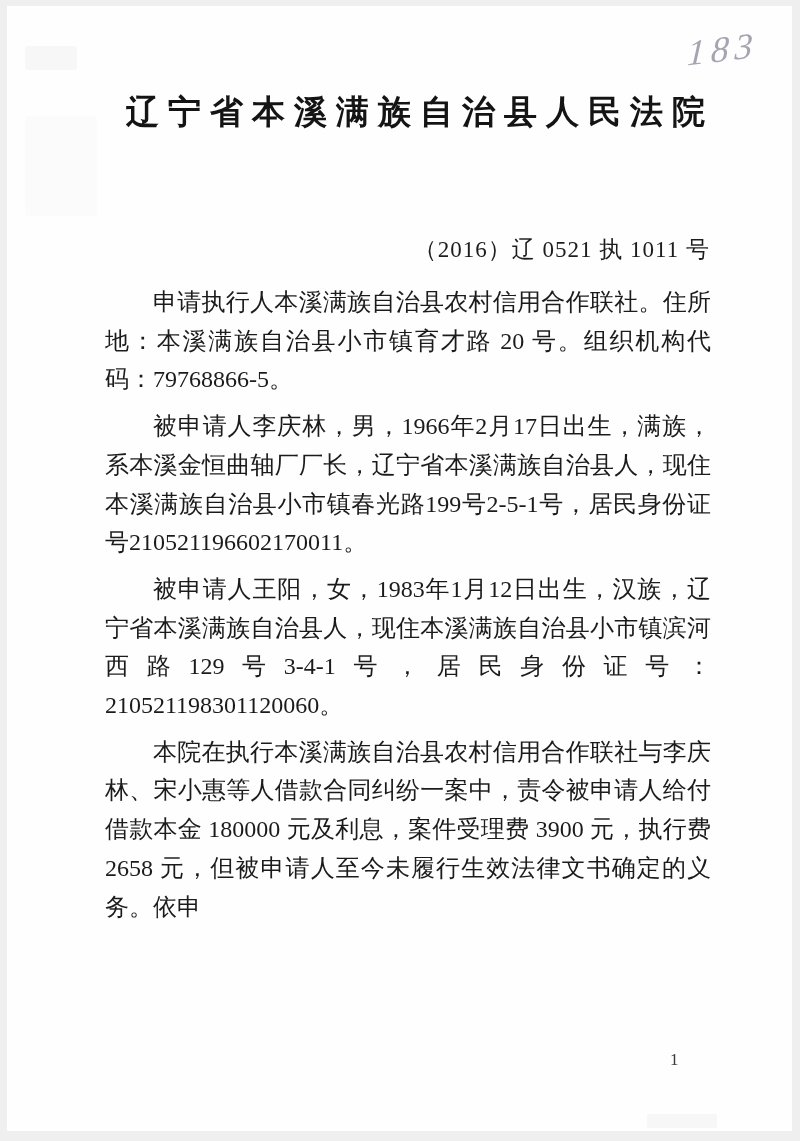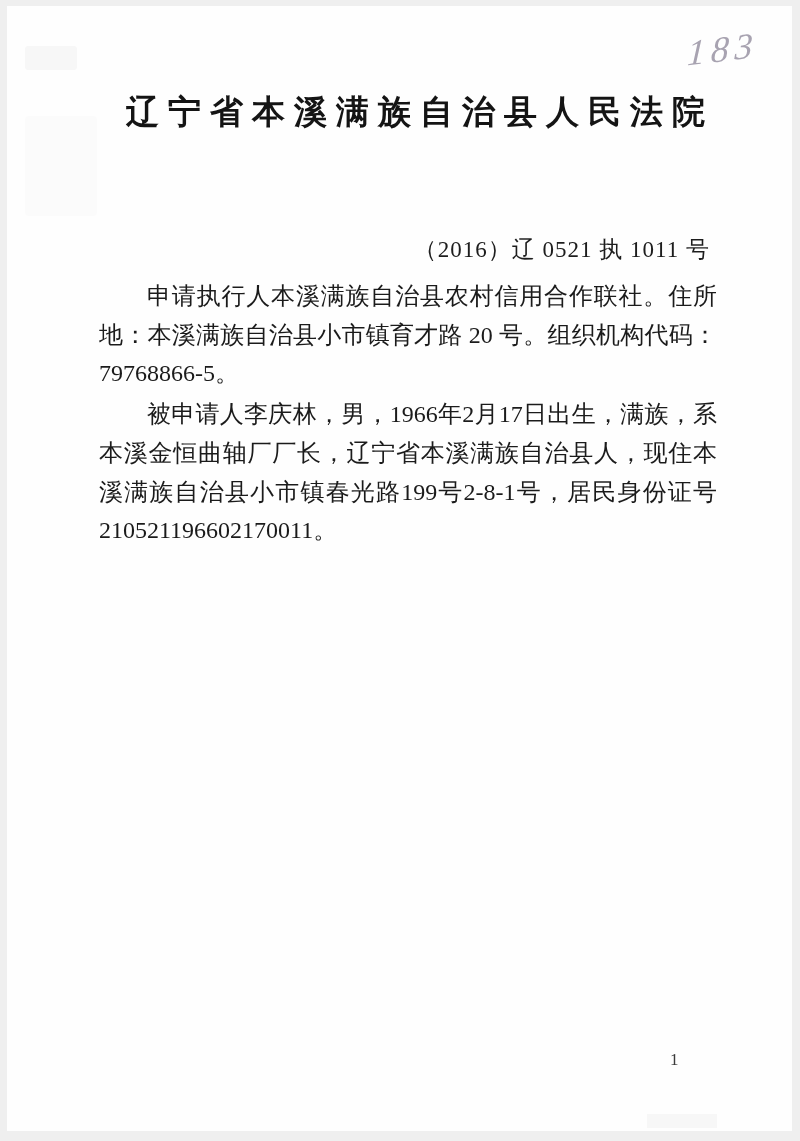--- a/index.html
+++ b/index.html
@@ -75,21 +75,21 @@
     position: absolute;
     top: 269px; left: 90px;
     width: 622px;
     font-size: 24px;
     line-height: 38.7px;
     text-align: justify;
     color: #1b1b1b;
   }
   .body-text p {
     text-indent: 2em;
-    margin: 2px;
+    margin: 8px;
   }
   .page-number {
     position: absolute;
     left: 663px; top: 1044px;
     font-size: 17px;
     color: #3a3a3a;
   }
 </style>
 </head>
 <body>
@@ -102,18 +102,20 @@
 
   <div class="handwriting">183</div>
 
   <h1 class="court-name">辽宁省本溪满族自治县人民法院</h1>
 
 
   <div class="case-number">（2016）辽 0521 执 1011 号</div>
 
   <div class="body-text">
     <p>申请执行人本溪满族自治县农村信用合作联社。住所地：本溪满族自治县小市镇育才路 20 号。组织机构代码：79768866-5。</p>
-    <p>被申请人李庆林，男，1966年2月17日出生，满族，系本溪金恒曲轴厂厂长，辽宁省本溪满族自治县人，现住本溪满族自治县小市镇春光路199号2-8-1号，居民身份证号210521196602170011。</p>
+    <p>被申请人李庆林，男，1966年2月17日出生，满族，系本溪金恒曲轴厂厂长，辽宁省本溪满族自治县人，现住本溪满族自治县小市镇春光路199号2-5-1号，居民身份证号210521196602170011。</p>
+    <p>被申请人王阳，女，1983年1月12日出生，汉族，辽宁省本溪满族自治县人，现住本溪满族自治县小市镇滨河西路129号3-4-1号，居民身份证号：210521198301120060。</p>
+    <p>本院在执行本溪满族自治县农村信用合作联社与李庆林、宋小惠等人借款合同纠纷一案中，责令被申请人给付借款本金 180000 元及利息，案件受理费 3900 元，执行费 2658 元，但被申请人至今未履行生效法律文书确定的义务。依申</p>
   </div>
 
   <div class="page-number">1</div>
 
 </div>
 
 </body></html>

